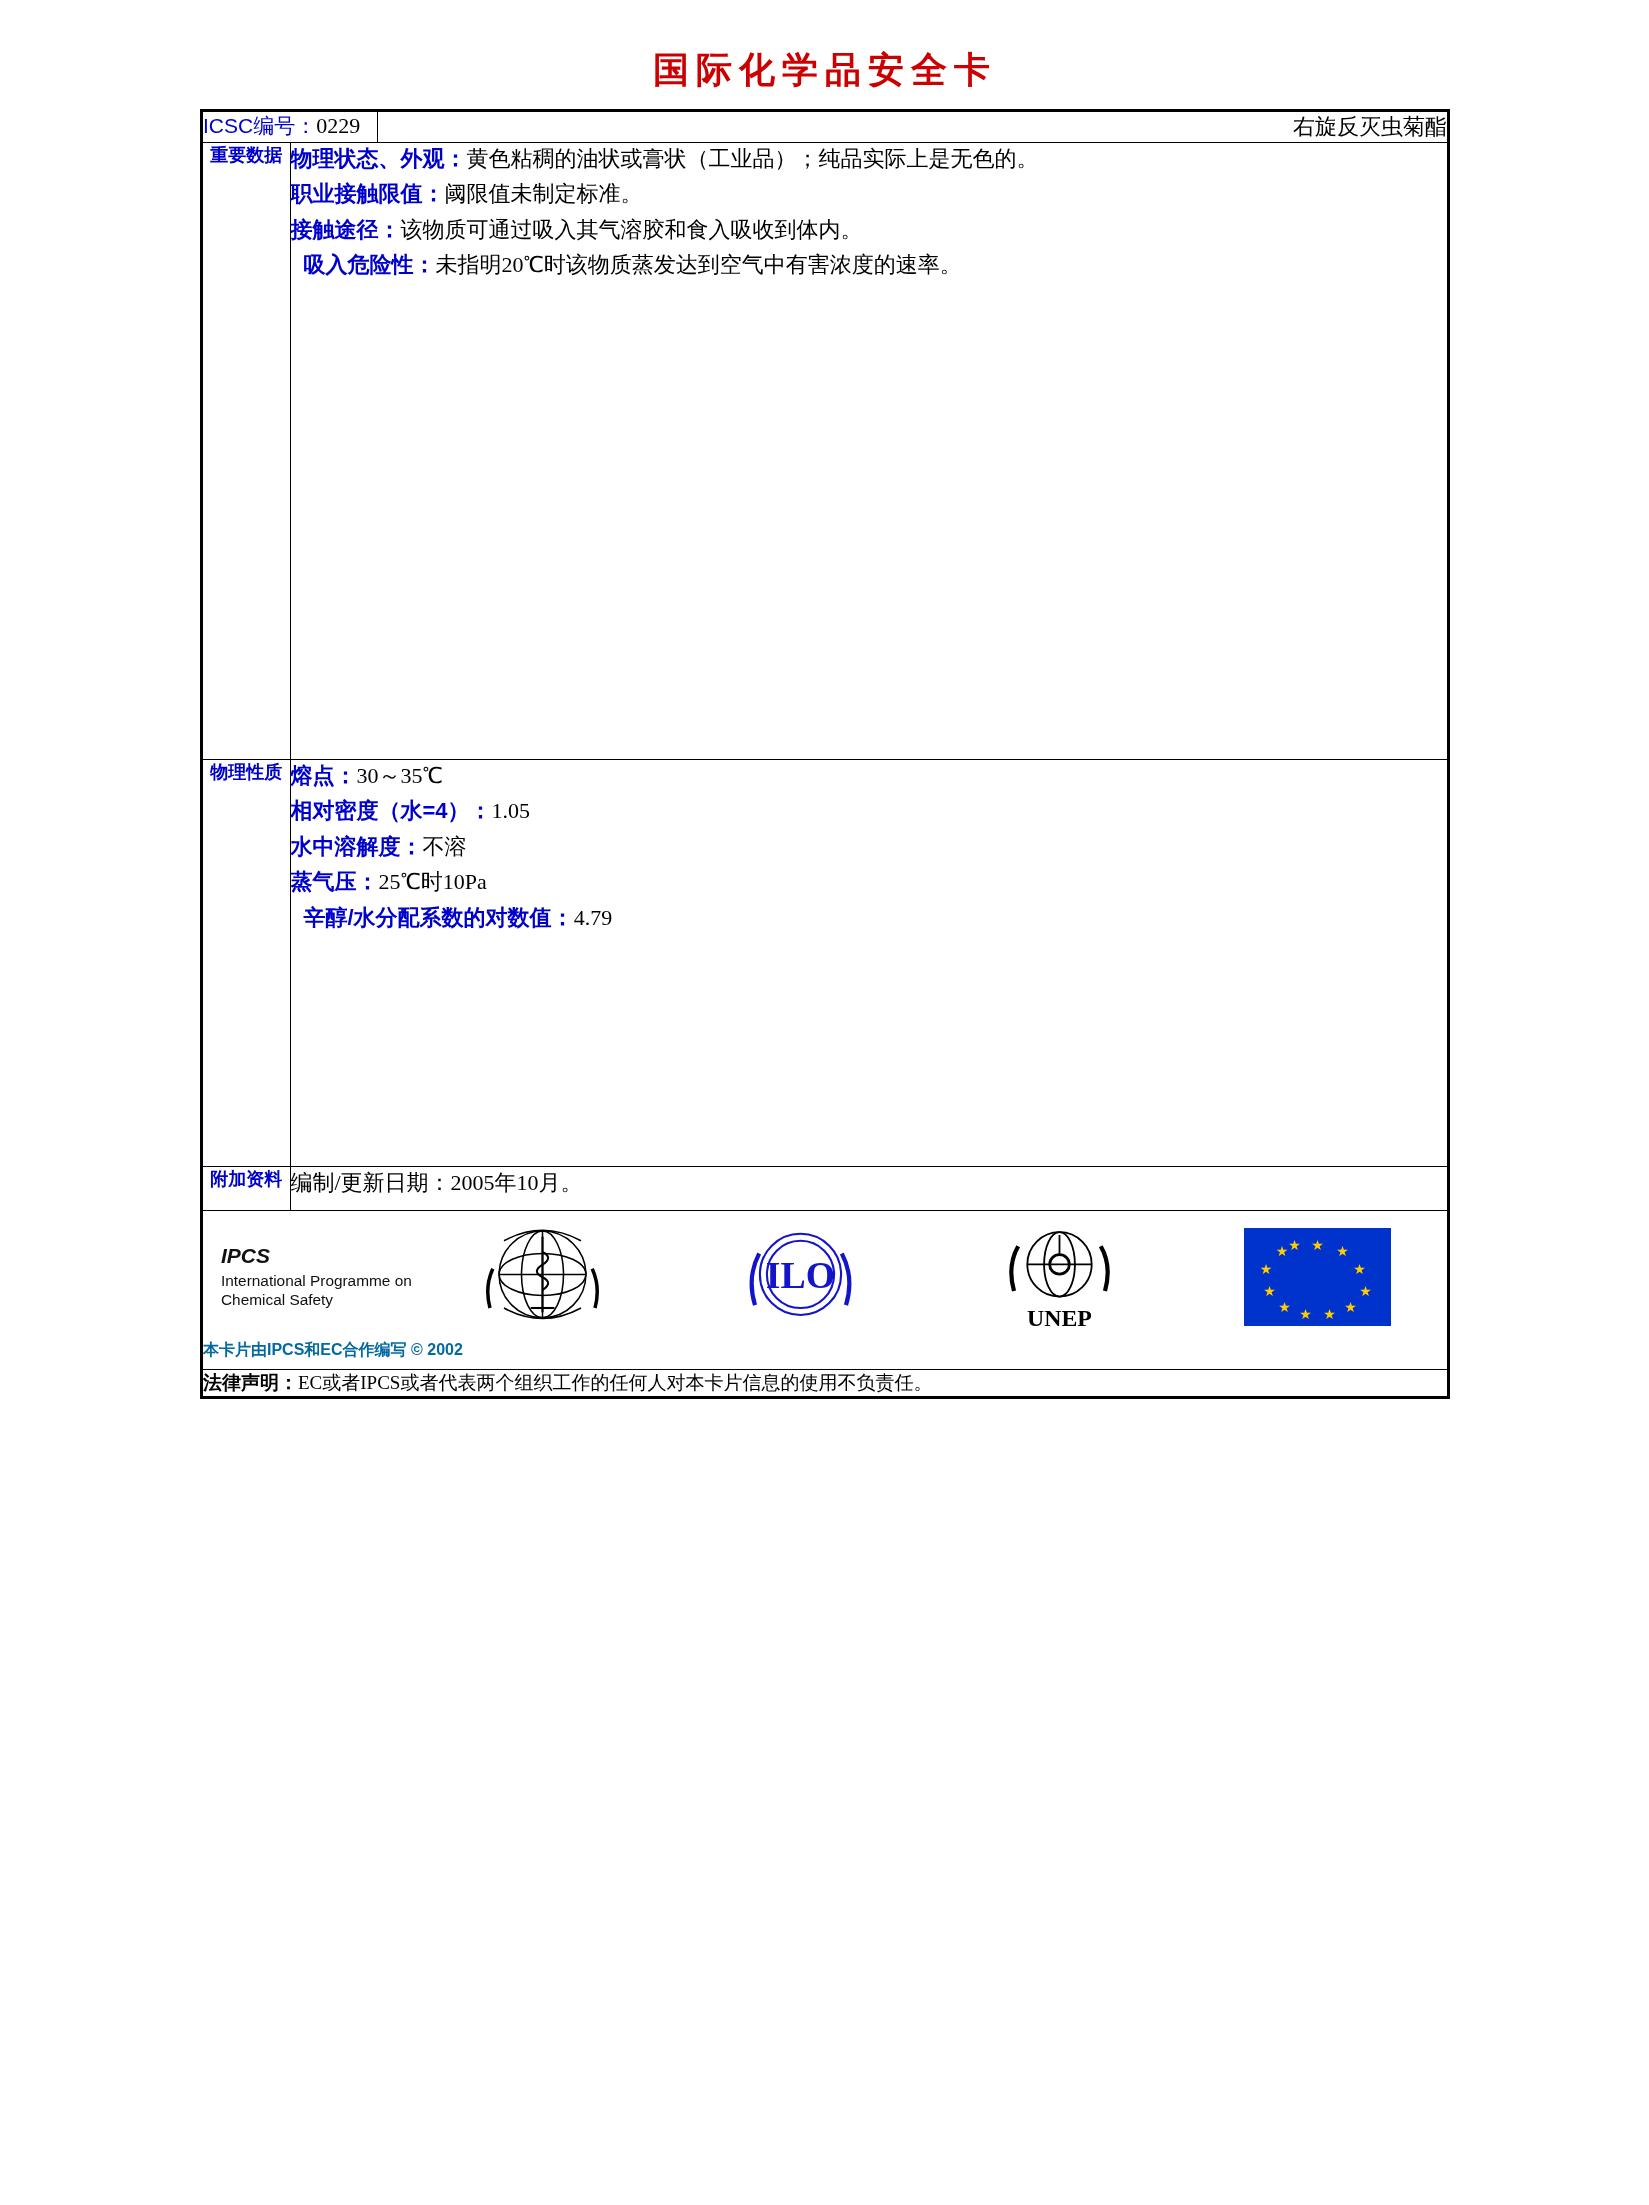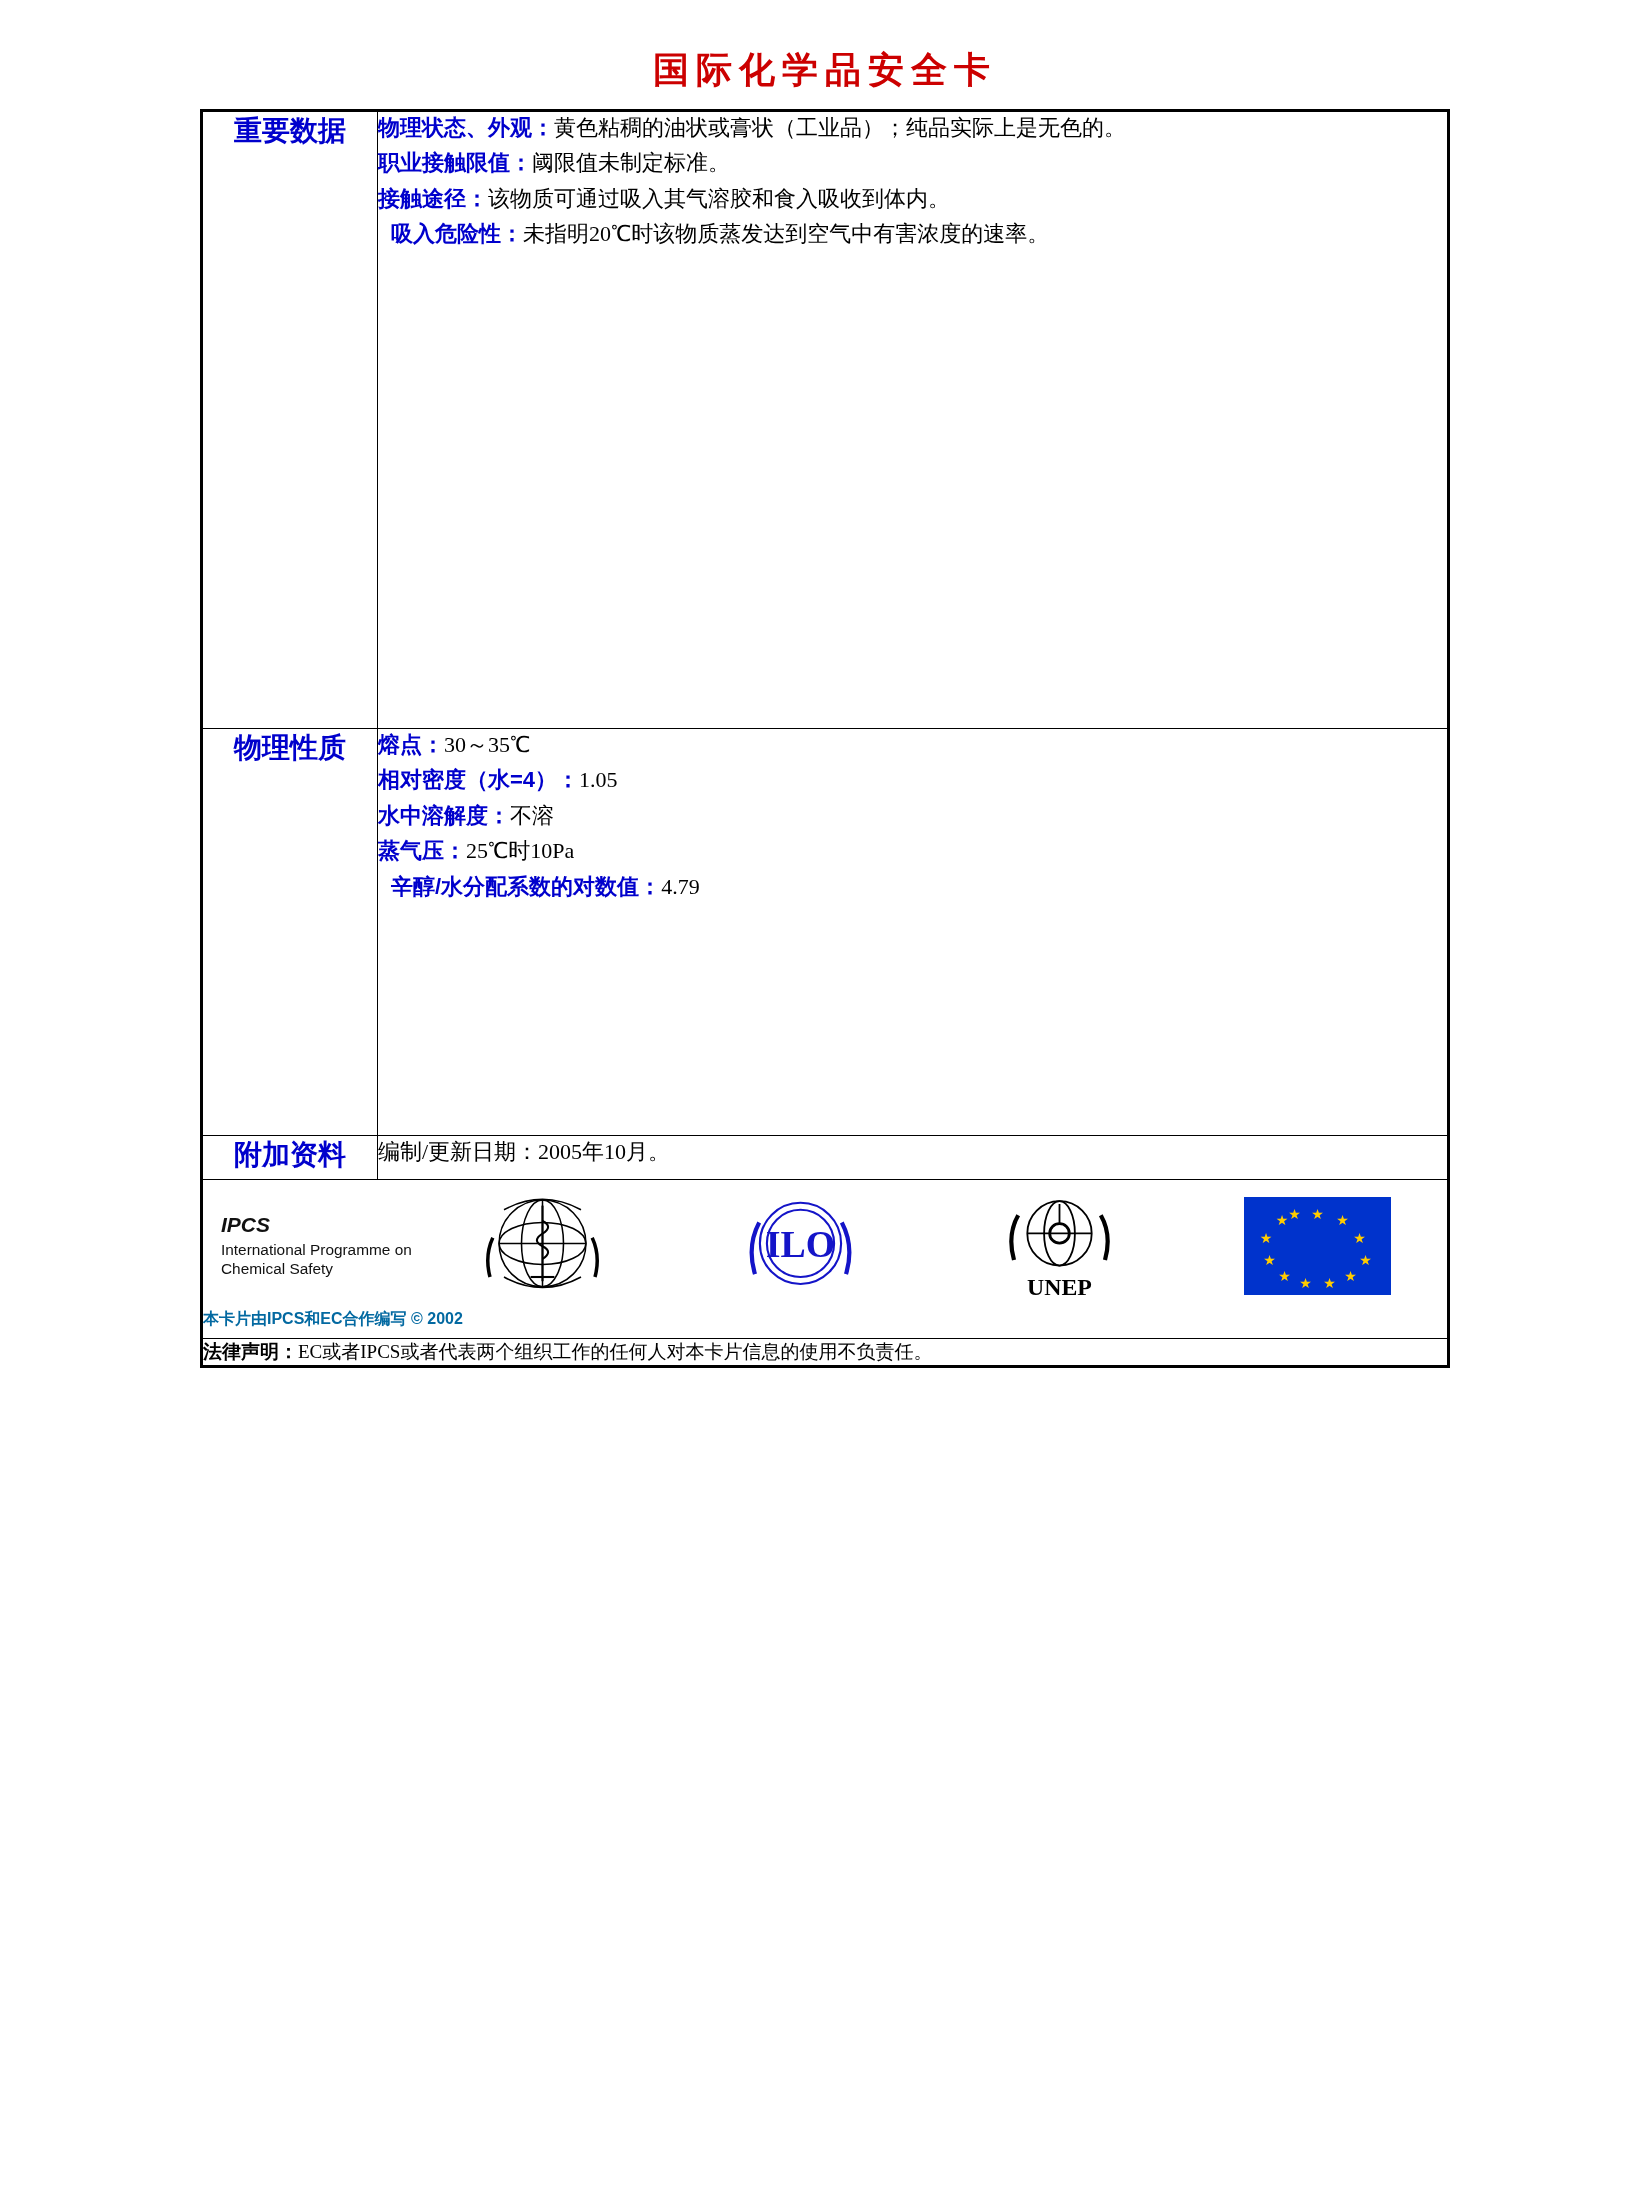--- a/index.html
+++ b/index.html
@@ -64,21 +64,21 @@
     text-align: right;
     font-size: 22px;
   }
   .lbl-cell {
     width: 174px;
     text-align: center;
     vertical-align: middle;
     color: #0000cc;
     font-family: "Liberation Sans", sans-serif;
     font-weight: bold;
-    font-size: 28px;
+    font-size: 18px;
   }
   .body-cell {
     padding: 8.4px 11.2px 9.8px 11.2px;
     font-size: 22px;
     line-height: 1.42;
   }
   .blue-b {
     color: #0000cc;
     font-family: "Liberation Sans", sans-serif;
     font-weight: bold;
@@ -155,20 +155,26 @@
 <body>
 
 <div class="page">
 
   <div class="title">国际化学品安全卡</div>
 
   <div class="card">
     <table class="main">
 
       <tbody>
+          <tr class="hdr-row">
+        <td colspan="2" style="width:174px; border-right:none;">
+          <span class="icsc-label">ICSC编号：</span><span class="icsc-num">0229</span>
+        </td>
+        <td class="chem-name">右旋反灭虫菊酯</td>
+      </tr>
 
       <tr>
         <td class="lbl-cell cell-important">重要数据</td>
         <td class="body-cell" colspan="2">
           <p class="ln"><span class="blue-b">物理状态、外观：</span><span>黄色粘稠的油状或膏状（工业品）；纯品实际上是无色的。</span></p>
           <p class="ln"><span class="blue-b">职业接触限值：</span><span>阈限值未制定标准。</span></p>
           <p class="ln"><span class="blue-b">接触途径：</span><span>该物质可通过吸入其气溶胶和食入吸收到体内。</span></p>
           <p class="ln"><span class="blue-b">吸入危险性：</span><span>未指明20℃时该物质蒸发达到空气中有害浓度的速率。</span></p>
         </td>
       </tr>

